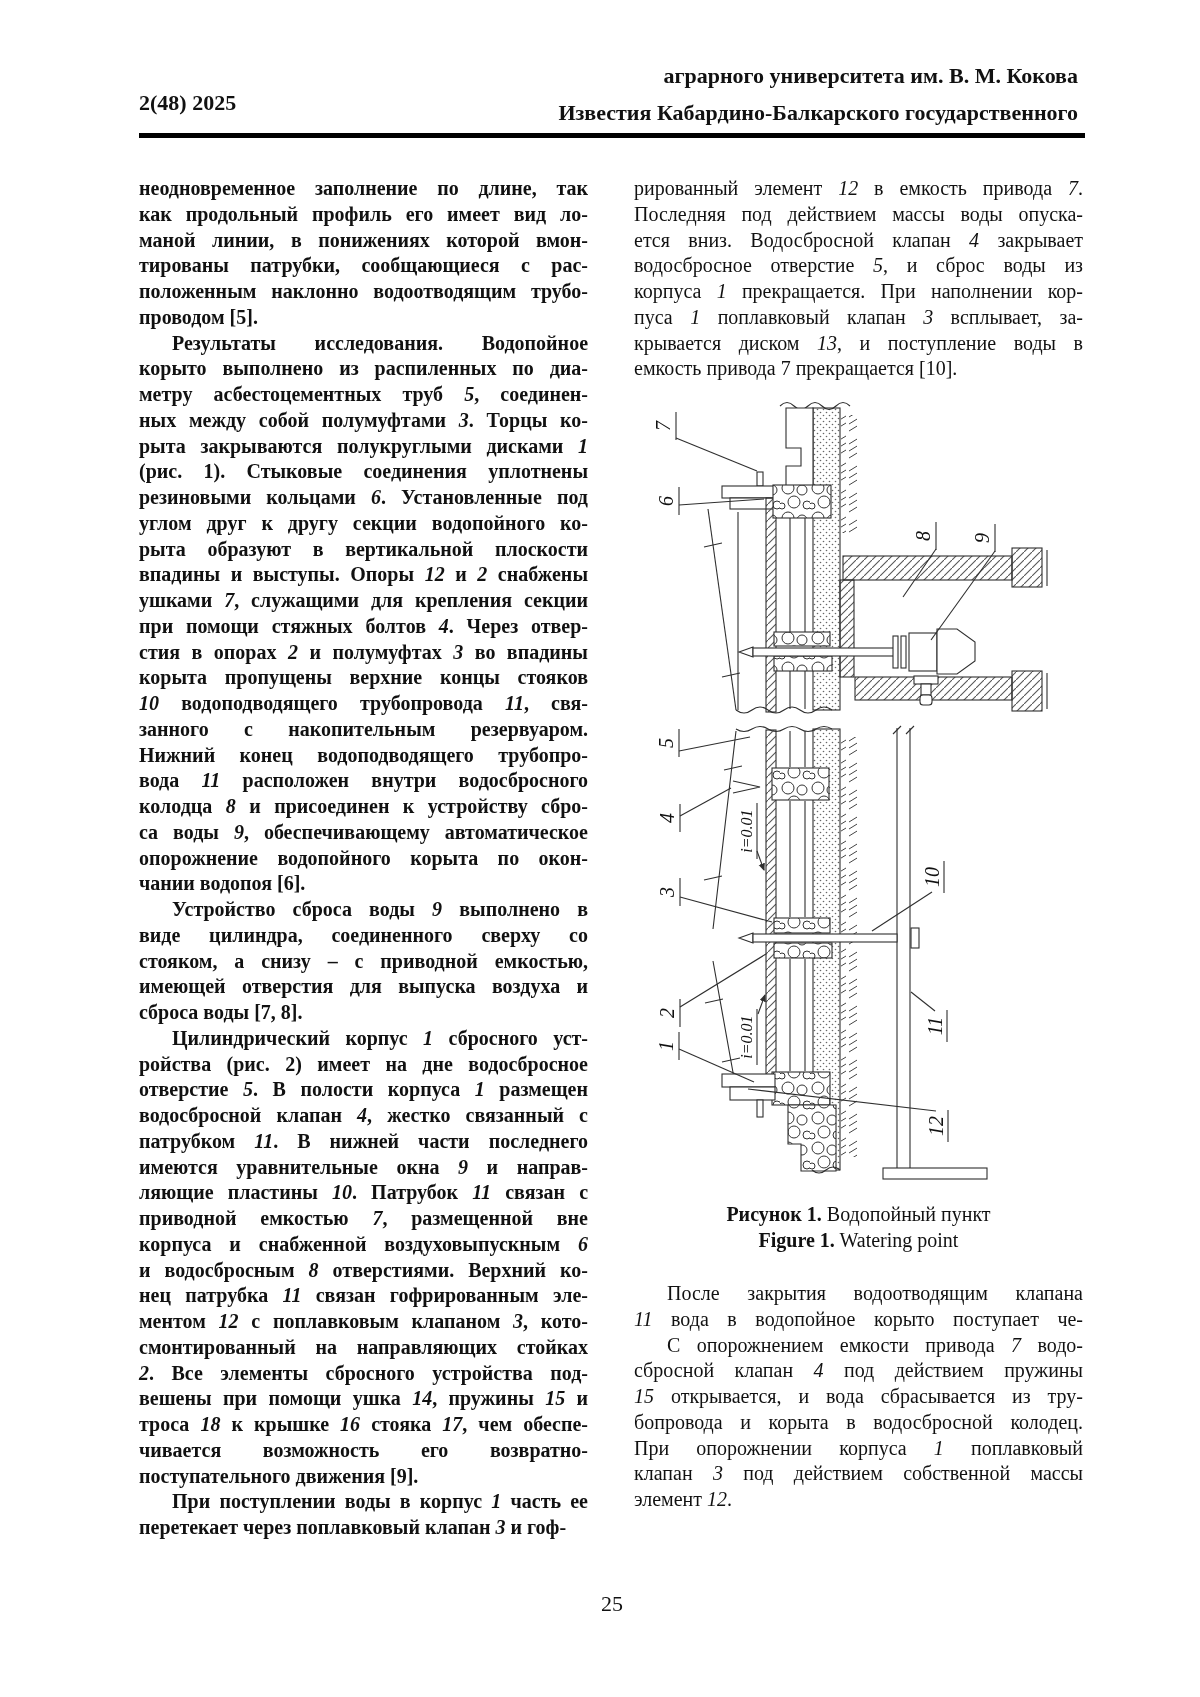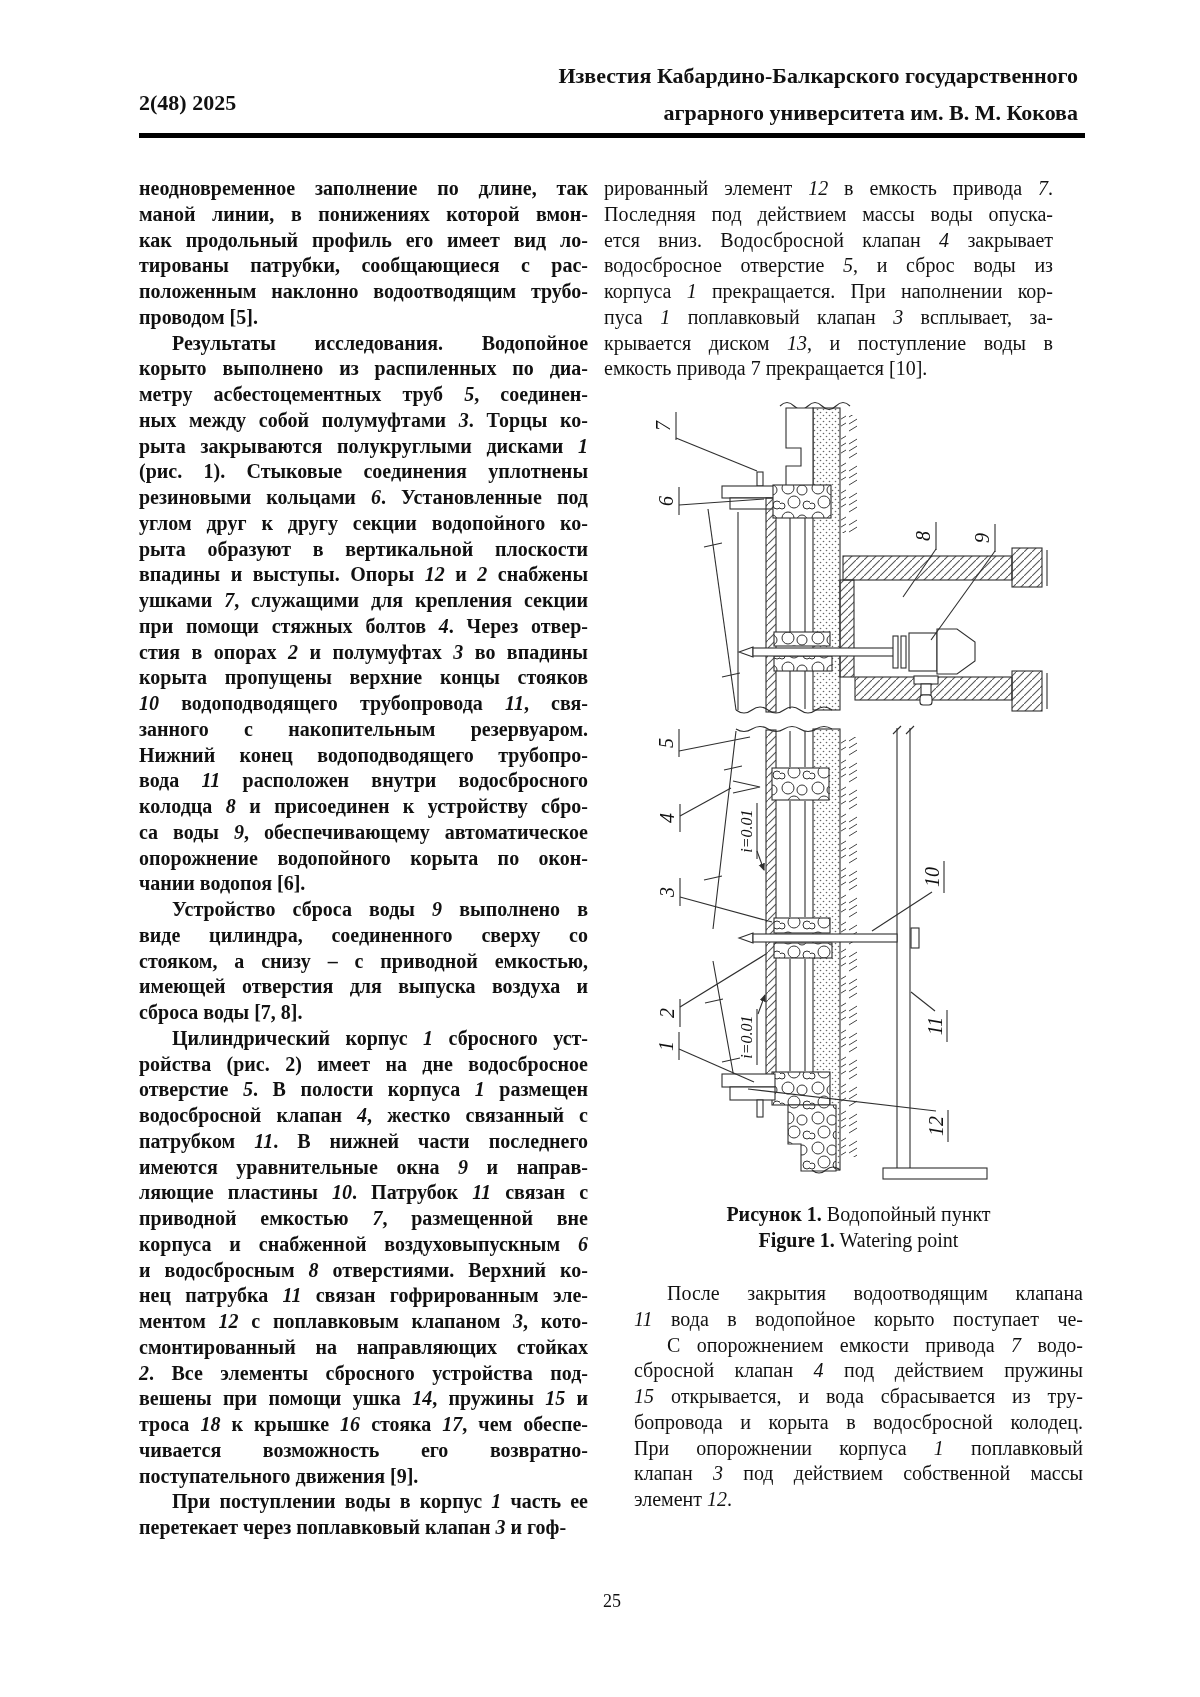--- a/index.html
+++ b/index.html
@@ -4,52 +4,52 @@
 <style>
   html,body{margin:0;padding:0;background:#fff;}
   .page{position:relative;width:1200px;height:1697px;background:#ffffff;
         font-family:"Liberation Serif","DejaVu Serif",serif;color:#111;overflow:hidden;}
   .issue{position:absolute;left:139px;top:90px;font-size:22px;font-weight:bold;}
   .journal{position:absolute;right:122px;top:57px;text-align:right;font-size:22px;
            font-weight:bold;line-height:37px;}
   .rule{position:absolute;left:139px;top:133px;width:946px;height:5px;background:#000;}
   .col{position:absolute;width:449px;font-size:20px;line-height:25.75px;}
   .col-left{left:139px;top:176px;font-weight:bold;}
-  .col-right-top{left:604px;top:176px;}
+  .col-right-top{left:634px;top:176px;}
   .col-right-bottom{left:634px;top:1281px;}
   .line{text-align:justify;text-align-last:justify;white-space:normal;}
   .line.last{text-align-last:left;}
   .line.ind{text-indent:33px;}
   .caption{position:absolute;left:634px;top:1201px;width:449px;text-align:center;
            font-size:20px;line-height:26px;}
-  .pagenum{position:absolute;left:139px;top:1591px;width:946px;text-align:center;font-size:18px;}
+  .pagenum{position:absolute;left:139px;top:1591px;width:946px;text-align:center;font-size:22px;}
   .figwrap{position:absolute;left:630px;top:398px;width:430px;height:792px;}
   svg .lw{stroke:#2f2f2f;stroke-width:1.1;fill:none;}
   svg .wf{stroke:#2f2f2f;stroke-width:1.1;fill:#fff;}
   svg text{font-family:"Liberation Serif","DejaVu Serif",serif;font-style:italic;fill:#111;}
   svg .num{font-size:20px;}
   svg .slope{font-size:16px;}
 </style>
 </head>
 <body>
 
 <div class="page">
 
   <div class="issue">2(48) 2025</div>
   <div class="journal">
+    <div>аграрного университета им. В. М. Кокова</div>
     <div>Известия Кабардино-Балкарского государственного</div>
-    <div>аграрного университета им. В. М. Кокова</div>
   </div>
   <div class="rule"></div>
 
   <div class="col col-left">
       <div>
         <div class="line">неодновременное заполнение по длине, так</div>
+        <div class="line">как продольный профиль его имеет вид ло-</div>
         <div class="line">маной линии, в понижениях которой вмон-</div>
-        <div class="line">как продольный профиль его имеет вид ло-</div>
         <div class="line">тированы патрубки, сообщающиеся с рас-</div>
         <div class="line">положенным наклонно водоотводящим трубо-</div>
         <div class="line last">проводом [5].</div>
       </div>
       <div>
         <div class="line ind"><b>Результаты исследования.</b> Водопойное</div>
         <div class="line">корыто выполнено из распиленных по диа-</div>
         <div class="line">метру асбестоцементных труб <i>5</i>, соединен-</div>
         <div class="line">ных между собой полумуфтами <i>3</i>. Торцы ко-</div>
         <div class="line">рыта закрываются полукруглыми дисками <i>1</i></div>

